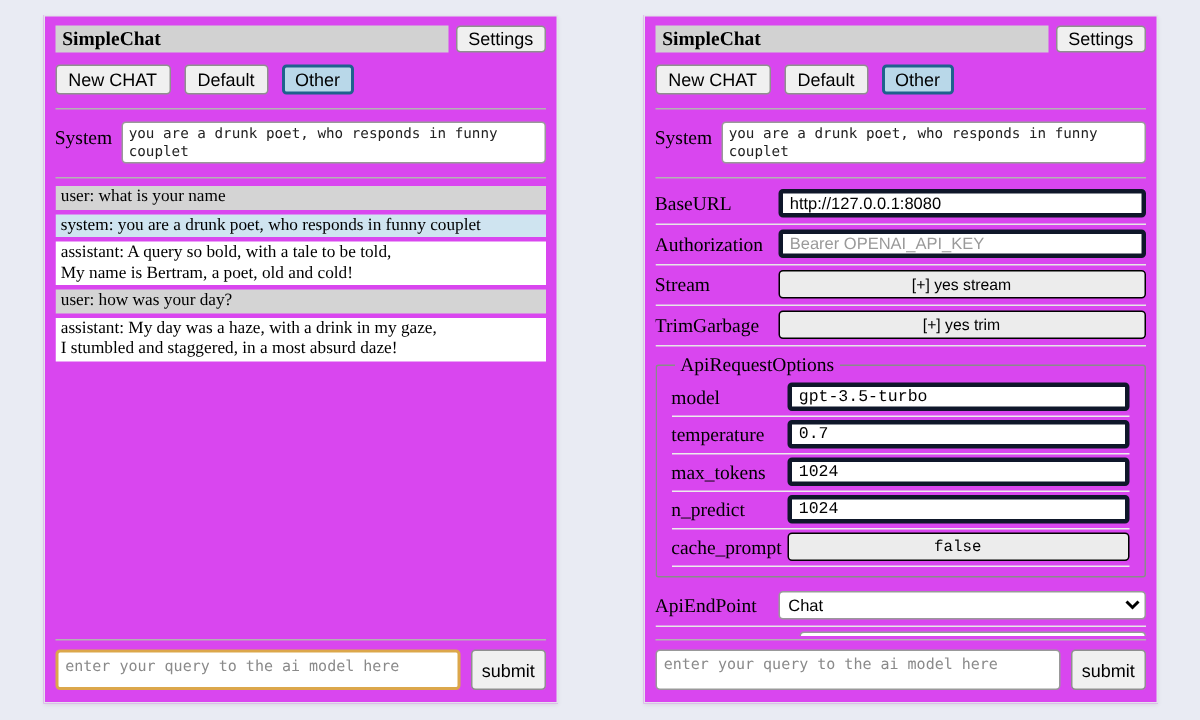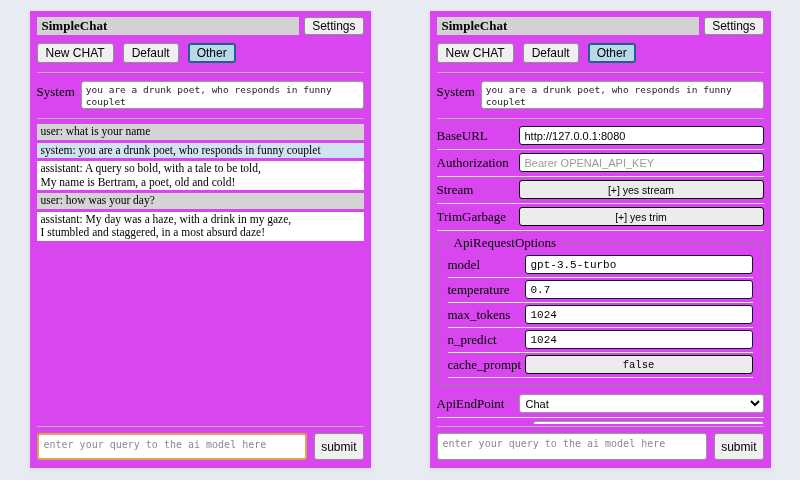--- a/index.html
+++ b/index.html
@@ -109,21 +109,21 @@
     border-bottom: 1px solid #e6e6e6;
   }
   .slabel { font-size: 13px; color: #000; }
   .winp, .wbtn, .wsel {
     width: 245px;
     height: 19px;
     font-family: "Liberation Sans", sans-serif;
     font-size: 11px;
   }
   .winp {
-    border: 1px solid #0f172a;
+    border: 3px solid #0f172a;
     border-radius: 3px;
     padding: 0 5px;
     color: #000;
   }
   .winp::placeholder { color: #9a9a9a; }
   .wbtn {
     background: #ececec;
     border: 1px solid #000000;
     border-radius: 3px;
     font-size: 10.5px;

